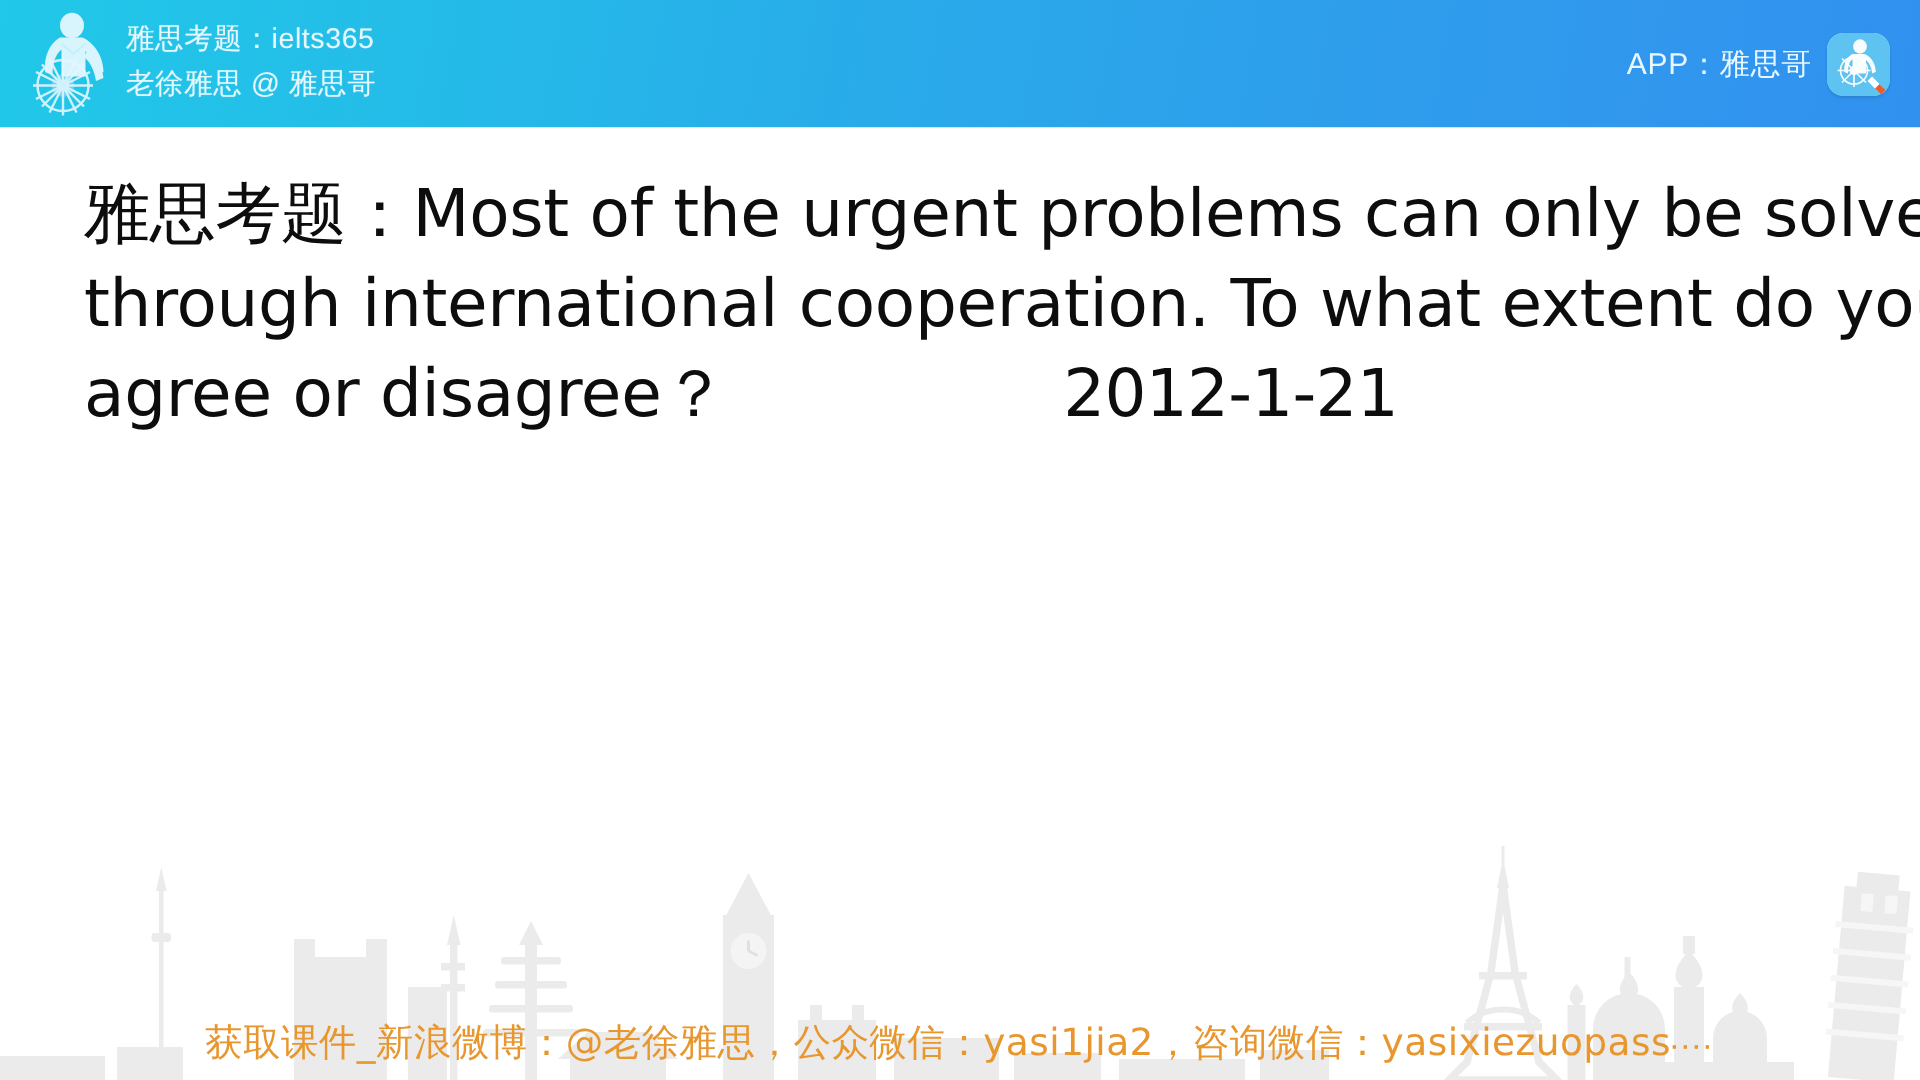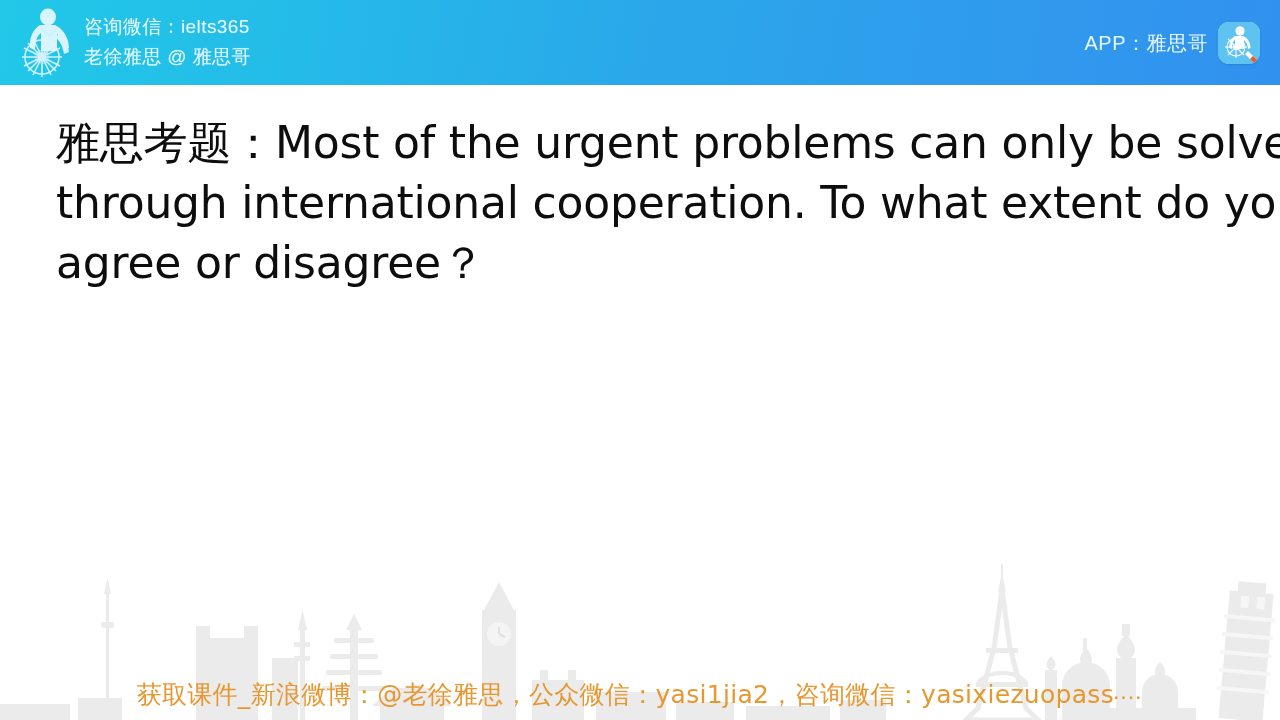--- a/index.html
+++ b/index.html
@@ -188,21 +188,21 @@
           <path d="M26 21 C19 25 15 34 16 44 L21 46 C21 38 23 32 27 29 L27 47 L43 47 L43 30 C47 33 50 39 50 46 L55 44 C55 33 48 24 41 21 Z"></path>
           <path d="M44 30 C50 33 54 40 55 48 L50 50 C49 43 46 37 42 34 Z"></path>
         </g>
         <g stroke="#bfeeff" stroke-width="1.2" fill="none" opacity="0.8">
           <path d="M27 25 L35 32 L43 25"></path>
         </g>
       </svg>
     </div>
 
     <div class="brand-lines">
-      <div class="brand-line">咨询微信：ielts365</div>
+      <div class="brand-line">雅思考题：ielts365</div>
       <div class="brand-line">老徐雅思 @ 雅思哥</div>
     </div>
 
   </div>
 
   <div class="header-right">
     <div class="app-label">APP：雅思哥</div>
     <div class="app-icon">
       <svg width="42" height="42" viewBox="0 0 42 42" aria-hidden="true">
         <rect x="0" y="0" width="42" height="42" rx="11" fill="#5ec3f0"></rect>
@@ -228,20 +228,21 @@
 
 </div>
 
 <div class="slide-body">
 
   <div class="question-block">
     <div class="q-line">雅思考题：Most of the urgent problems can only be solved</div>
     <div class="q-line">through international cooperation. To what extent do you</div>
     <div class="q-line q-line-3">
       <span>agree or disagree？</span>
+      <span class="q-date">2012-1-21</span>
     </div>
   </div>
 
 
   <div class="skyline">
     <svg width="1280" height="190" viewBox="0 0 1280 190" aria-hidden="true">
       <g fill="#ebebeb">
 
         <rect x="106" y="62" width="3" height="128"></rect>
         <polygon points="107.5,48 104,64 111,64"></polygon>

